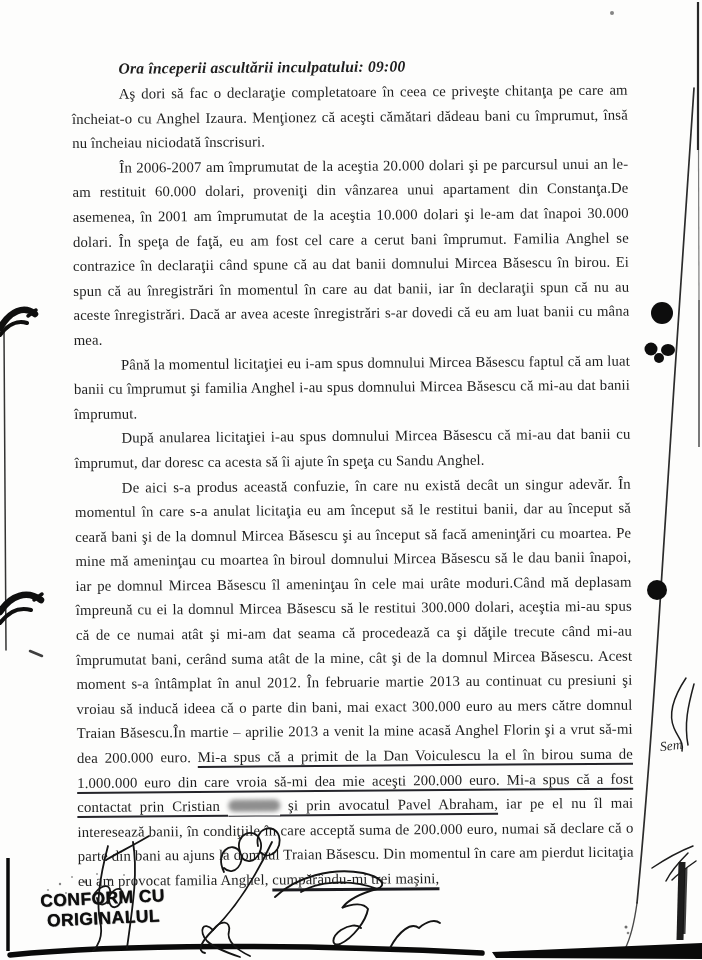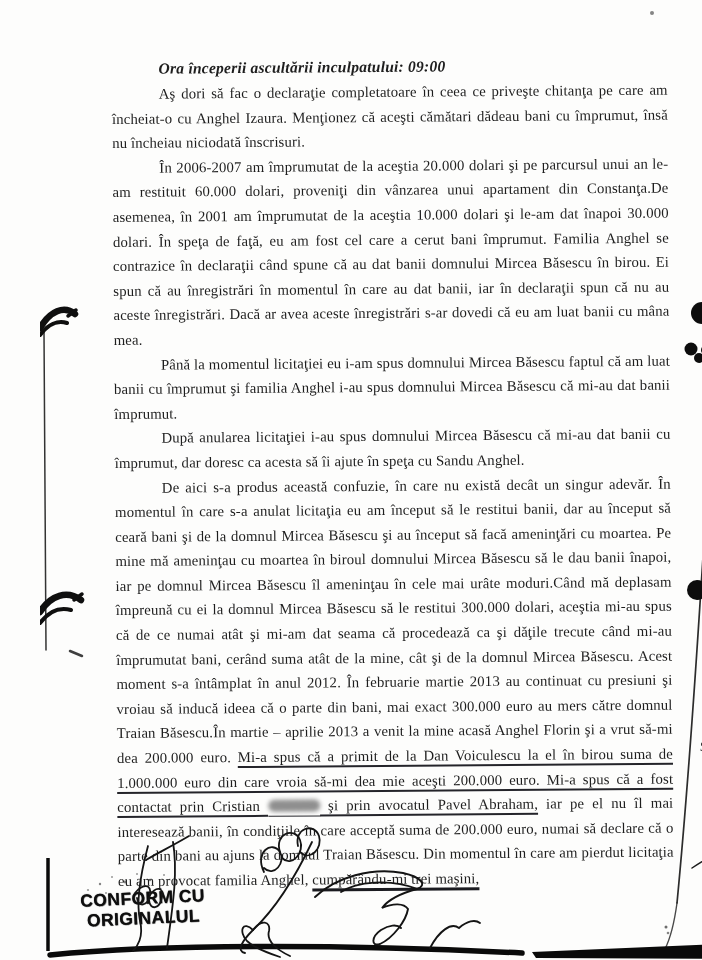--- a/index.html
+++ b/index.html
@@ -1,21 +1,21 @@
 <!DOCTYPE html>
 <html><head>
 <meta charset="utf-8">
 <style>
   html,body{margin:0;padding:0;}
   body{
     width:702px;height:960px;position:relative;overflow:hidden;
     background:#fdfdfc;
     font-family:"Liberation Serif", serif;
   }
-  .page{position:absolute;inset:0;margin-left:40px;}
+  .page{position:absolute;inset:0;}
   
   .text-block{
     position:absolute;left:78px;top:56px;width:556px;
     transform:rotate(-0.45deg);transform-origin:0 100%;
     color:#1e1e1e;
   }
   .doc-heading{
     font-weight:bold;font-style:italic;
     font-size:15.6px;line-height:25px;
     margin:0 0 1px 47px;

